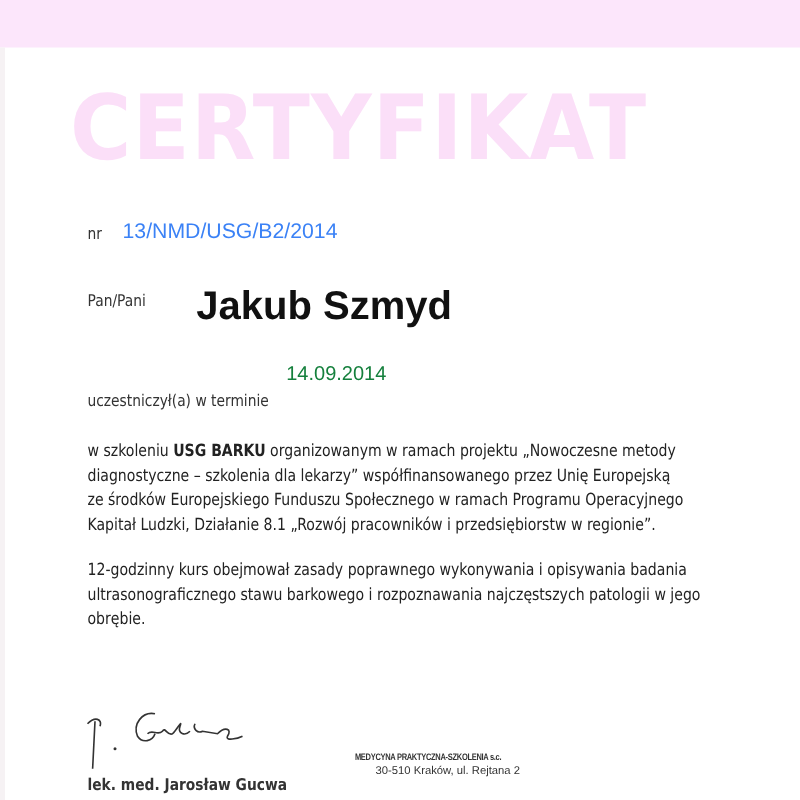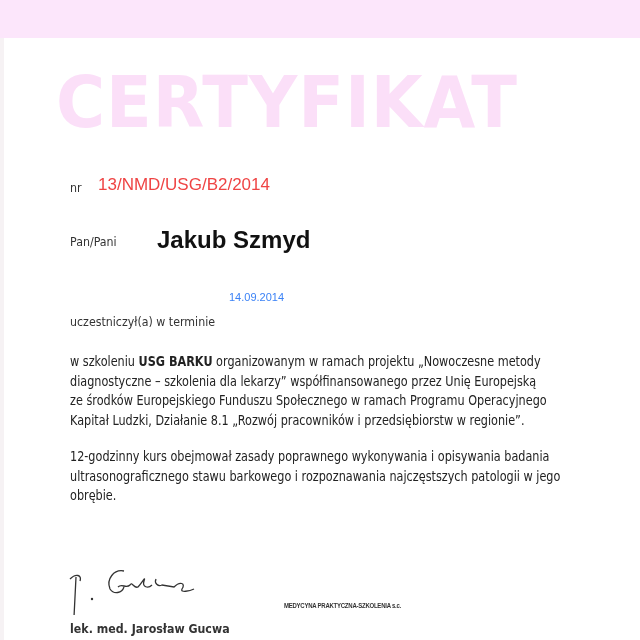--- a/index.html
+++ b/index.html
@@ -1,24 +1,24 @@
 <!DOCTYPE html>
 <html><head>
 <meta charset="utf-8">
 <style>
   html, body { margin:0; padding:0; }
   body { width:640px; height:640px; background:#ffffff; position:relative; overflow:hidden; font-family:"Liberation Sans", sans-serif; color:#1a1a1a; }
   .top-band { position:absolute; left:0; top:0; width:640px; height:38px; background:#fce6fb; }
   .left-edge { position:absolute; left:0; top:38px; width:4px; height:602px; background:#f6f2f4; }
   .title { position:absolute; left:56px; top:62px; width:460px; font-family:"DejaVu Sans", sans-serif; font-weight:bold; font-size:72px; letter-spacing:1px; color:#fbdff8; line-height:80px; transform:scaleX(0.93); transform-origin:left top; }
   .nr-label { position:absolute; left:70px; top:180px; font-size:13px; color:#333; font-family:"DejaVu Sans", sans-serif; transform:scaleX(0.85); transform-origin:left top; }
-  .nr-value { position:absolute; left:98px; top:175px; font-size:17px; color:#ef4444;text-align:right; }
+  .nr-value { position:absolute; left:98px; top:175px; font-size:17px; color:#3b82f6;text-align:right; }
   .pan-label { position:absolute; left:70px; top:234px; font-size:13px; color:#333; font-family:"DejaVu Sans", sans-serif; transform:scaleX(0.85); transform-origin:left top; }
-  .name { position:absolute; left:157px; top:226px; font-size:24px; font-weight:bold; color:#111; }
-  .date { position:absolute; left:229px; top:291px; font-size:11px; color:#3b82f6; }
+  .name { position:absolute; left:157px; top:226px; font-size:32px; font-weight:bold; color:#111; }
+  .date { position:absolute; left:229px; top:291px; font-size:16px; color:#15803d; }
   .term-label { position:absolute; left:70px; top:314px; font-size:13px; color:#333; font-family:"DejaVu Sans", sans-serif; transform:scaleX(0.85); transform-origin:left top; }
   .para { position:absolute; left:70px; width:545px; font-family:"DejaVu Sans", sans-serif; font-size:13.4px; line-height:19.5px; color:#222; transform:scaleX(0.84); transform-origin:left top; white-space:nowrap; }
   .para .line { display:block; }
   .p1 { top:352px; }
   .p2 { top:447px; }
   .b { font-weight:bold; }
   .signature { position:absolute; left:62px; top:565px; width:150px; height:50px; }
   .signer { position:absolute; left:70px; top:621px; font-family:"DejaVu Sans", sans-serif; font-size:13px; font-weight:bold; color:#333; transform:scaleX(0.85); transform-origin:left top; white-space:nowrap; }
   .stamp { position:absolute; left:266px; top:600px; width:150px; text-align:right; font-size:9px; color:#333; line-height:11px; }
   .stamp .s1 { display:block; font-size:7.5px; font-weight:bold; letter-spacing:-0.3px; transform:scaleX(0.8); transform-origin:center; white-space:nowrap; }
@@ -57,13 +57,14 @@
 <svg class="signature" viewBox="0 0 150 50">
   <path d="M8 14 C14 8, 20 10, 18 16 M14 12 L12 52" stroke="#333" stroke-width="1.3" fill="none"></path>
   <circle cx="30" cy="34" r="1.2" fill="#333"></circle>
   <path d="M62 6 C52 4, 44 14, 48 24 C52 30, 60 28, 62 22 M56 22 C60 18, 64 24, 68 20 C70 16, 72 24, 76 22 C80 18, 84 10, 82 16 C80 22, 86 24, 90 20 M94 14 C92 18, 96 22, 100 20 L112 22 C118 16, 124 18, 120 24 C118 28, 128 26, 132 24" stroke="#333" stroke-width="1.3" fill="none"></path>
 </svg>
 
 <div class="signer">lek. med. Jarosław Gucwa</div>
 
 <div class="stamp">
   <span class="s1">MEDYCYNA PRAKTYCZNA-SZKOLENIA s.c.</span>
+  <span class="s2">30-510 Kraków, ul. Rejtana 2</span>
 </div>
 
 </body></html>

